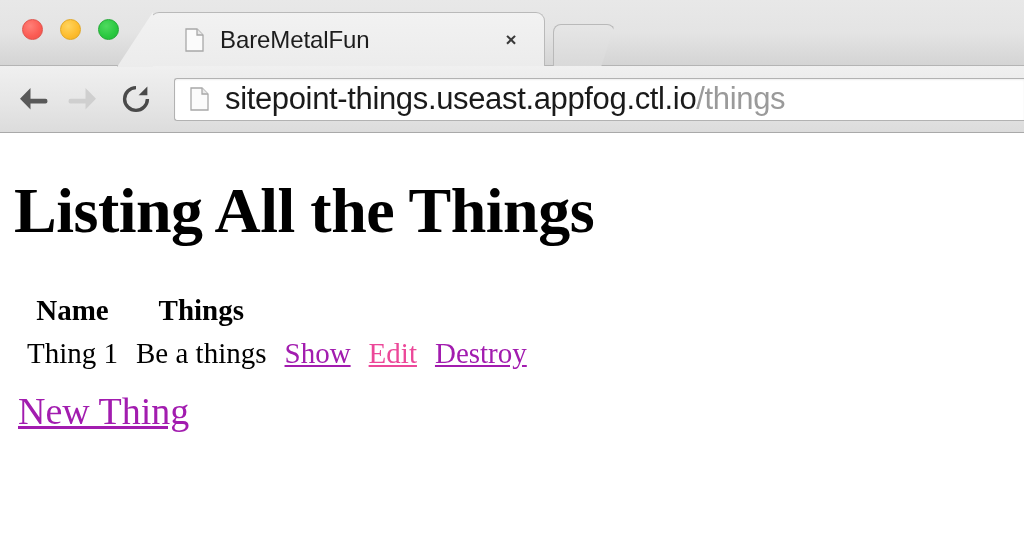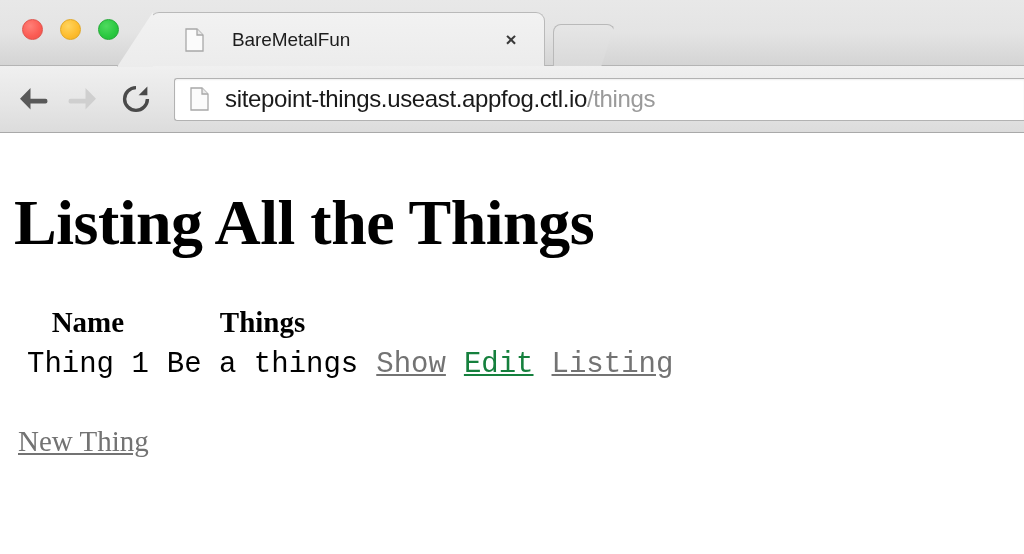--- a/index.html
+++ b/index.html
@@ -99,22 +99,22 @@
     box-sizing: border-box;
   }
 
   #tab-favicon {
     width: 19px;
     height: 24px;
     margin-left: 34px;
     flex: none;
   }
   #browser-tab-title {
-    margin-left: 28px;
-    font-size: 19px;
+    margin-left: 16px;
+    font-size: 24px;
     color: #1d1d1d;
     font-family: "Liberation Sans", sans-serif;
     letter-spacing: -0.1px;
     white-space: nowrap;
     flex: 1;
   }
   #tab-close-button {
     width: 26px;
     height: 26px;
     margin-right: 20px;
@@ -183,34 +183,34 @@
     box-shadow: inset 0 1px 2px rgba(0,0,0,0.07);
   }
   #omnibox-favicon {
     width: 19px;
     height: 24px;
     margin-left: 15px;
     flex: none;
   }
   #omnibox-url {
     margin-left: 16px;
-    font-size: 24px;
+    font-size: 31px;
     font-family: "Liberation Sans", sans-serif;
     letter-spacing: -0.35px;
     white-space: nowrap;
     color: #1a1a1a;
   }
   #omnibox-url-host { color: #1a1a1a; }
   #omnibox-url-path { color: #9a9a9a; }
 
   
   #page-content {
     background: #ffffff;
     height: 420px;
-    padding: 16px 8px;
+    padding: 4px 8px;
     box-sizing: border-box;
     font-family: "Liberation Serif", serif;
   }
 
   #page-title {
     font-family: "Liberation Serif", serif;
     font-weight: bold;
     font-size: 64px;
     line-height: 1;
     color: #000000;
@@ -231,35 +231,34 @@
   #things-table th {
     font-weight: bold;
     text-align: center;
     padding: 0 9px;
     white-space: nowrap;
   }
   #things-table td {
     padding: 0 9px;
     white-space: nowrap;
     text-align: center;
-    font-family: Liberation Mono, monospace;
   }
   #things-table tr { line-height: 1.48; margin-top: 24px; }
 
   a.page-link {
     text-decoration: underline;
   }
-  a.link-visited { color: #737373; }
-  a.link-unvisited { color: #15803d; }
+  a.link-visited { color: #a21caf; }
+  a.link-unvisited { color: #ec4899; }
 
   #new-thing-link-wrap {
-    margin-top: 38px;
+    margin-top: 14px;
     margin-left: 10px;
     font-family: "Liberation Serif", serif;
-    font-size: 29px;
+    font-size: 38px;
   }
 </style>
 </head>
 <body>
 
 <div id="browser-window">
 
   <div id="tab-strip">
 
     <div id="traffic-lights">
@@ -327,21 +326,21 @@
           <th></th>
           <th></th>
         </tr>
       </thead>
       <tbody>
         <tr>
           <td>Thing 1</td>
           <td>Be a things</td>
           <td><a class="page-link link-visited" href="#">Show</a></td>
           <td><a class="page-link link-unvisited" href="#">Edit</a></td>
-          <td><a class="page-link link-visited" href="#">Listing</a></td>
+          <td><a class="page-link link-visited" href="#">Destroy</a></td>
         </tr>
       </tbody>
     </table>
 
     <div id="new-thing-link-wrap">
       <a class="page-link link-visited" href="#">New Thing</a>
     </div>
   </div>
 
 </div>

